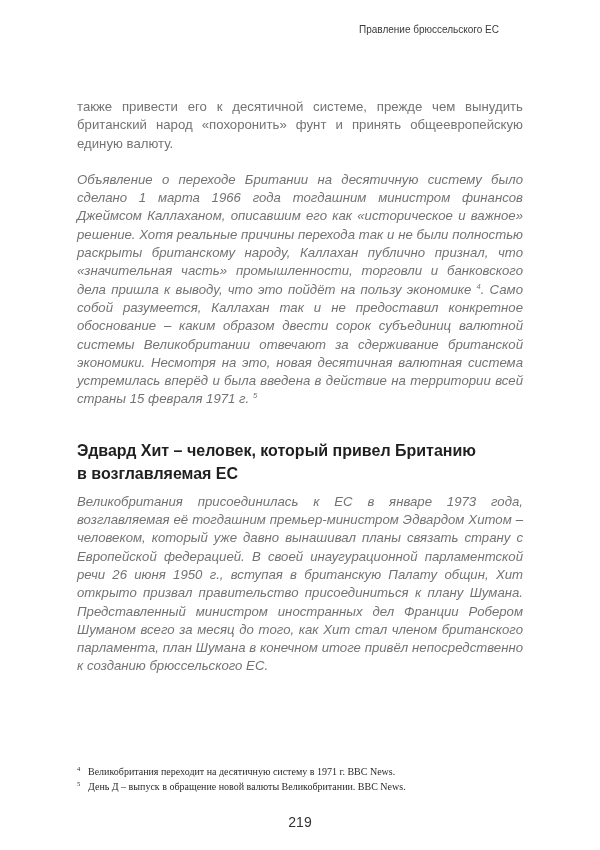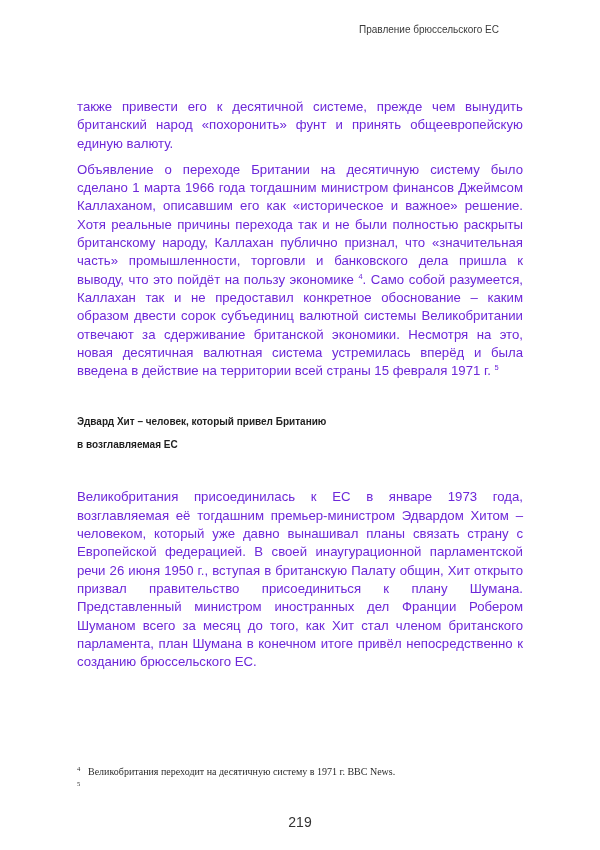--- a/index.html
+++ b/index.html
@@ -7,29 +7,29 @@
     width: 600px; height: 850px; position: relative; overflow: hidden;
     font-family: "Liberation Sans", sans-serif; color: #2a2a2a;
   }
   .running-header {
     position: absolute; top: 24px; right: 101px;
     font-size: 10px; color: #3a3a3a;
   }
   .content { position: absolute; left: 77px; width: 446px; top: 98px; }
   p.body {
     margin: 0; font-size: 13.2px; line-height: 18.3px;
-    text-align: justify; text-align-last: left; color: #6d28d9;
+    text-align: justify; text-align-last: left; color: #737373;
   }
   p.gap1 { margin-top: 18px; }
-  p.gap2 { margin-top: 8px; }
+  p.gap2 { margin-top: 18px; font-style: italic; }
   sup { font-size: 7.5px; line-height: 0; vertical-align: super; }
   h2.section {
-    margin: 30px 0 0 0; font-size: 10px; line-height: 23px; font-weight: bold; color: #1f1f1f;
+    margin: 30px 0 0 0; font-size: 16px; line-height: 23px; font-weight: bold; color: #1f1f1f;
   }
-  p.after-h { margin-top: 32px; }
+  p.after-h { margin-top: 8px; font-style: italic; }
   .footnotes {
     position: absolute; left: 77px; top: 764px; width: 460px;
     font-size: 10px; line-height: 15px; color: #2a2a2a; font-family: Liberation Serif, serif;
   }
   .fn { display: flex; }
   .fn .num { width: 11px; font-size: 6.5px; line-height: 10px; }
   .page-number {
     position: absolute; top: 814px; left: 0; width: 600px; text-align: center;
     font-size: 14px; color: #333;
   }
@@ -50,16 +50,17 @@
   <p class="body after-h">Великобритания присоединилась к ЕС в январе 1973 года, возглавляемая её тогдашним премьер-министром Эдвардом Хитом – человеком, который уже давно вынашивал планы связать страну с Европейской федерацией. В своей инаугурационной парламентской речи 26 июня 1950 г., вступая в британскую Палату общин, Хит открыто призвал правительство присоединиться к плану Шумана. Представленный министром иностранных дел Франции Робером Шуманом всего за месяц до того, как Хит стал членом британского парламента, план Шумана в конечном итоге привёл непосредственно к созданию брюссельского ЕС.</p>
 </div>
 
 <div class="footnotes">
   <div class="fn">
     <span class="num">4</span>
     <span>Великобритания переходит на десятичную систему в 1971 г. BBC News.</span>
   </div>
   <div class="fn">
     <span class="num">5</span>
+    <span>День Д – выпуск в обращение новой валюты Великобритании. BBC News.</span>
   </div>
 </div>
 
 <div class="page-number">219</div>
 
 </body></html>

